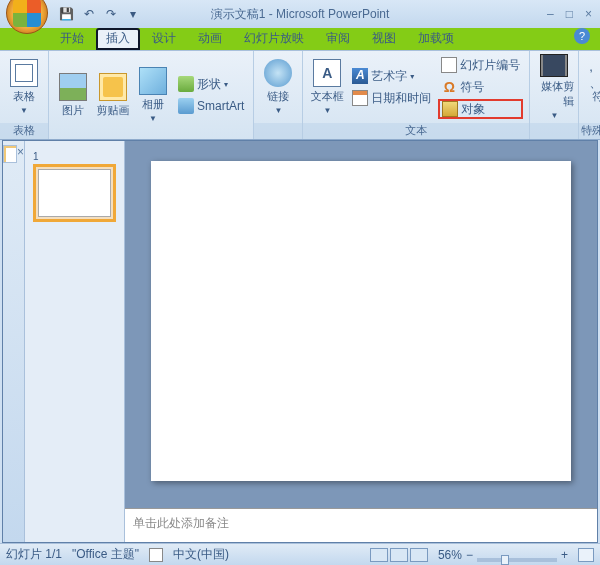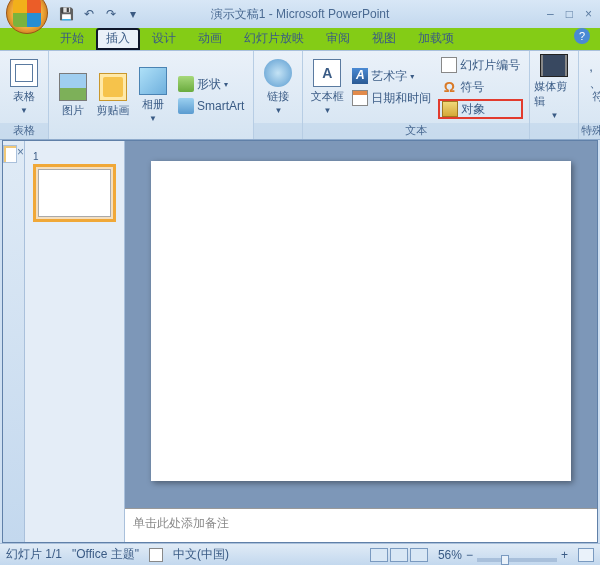--- a/index.html
+++ b/index.html
@@ -15,21 +15,21 @@
 .tab{padding:2px 10px 0;color:#3a5b85;border-top-left-radius:3px;border-top-right-radius:3px;}
 .tab.active{background:#eaf1f9;border:1px solid #a9c0db;border-bottom:none;}
 .tab.hl{border:2px solid #0f172a;padding:0 8px;}
 .help{margin-left:auto;margin-right:10px;width:16px;height:16px;background:#4a8ad4;color:#fff;border-radius:50%;text-align:center;line-height:16px;font-size:11px;}
 .ribbon{height:90px;background:linear-gradient(#eaf1f9,#d5e4f2);border-top:1px solid #a9c0db;border-bottom:1px solid #8fabcc;display:flex;}
 .group{border-right:1px solid #b7cde4;display:flex;flex-direction:column;}
 .group-body{flex:1;display:flex;align-items:center;padding:2px 4px;}
 .group-label{height:16px;text-align:center;color:#4a6a92;font-size:11px;background:rgba(180,205,230,.4);}
 .big-btn{display:flex;flex-direction:column;align-items:center;justify-content:center;width:40px;height:66px;color:#3a5b85;gap:2px;}
 .big-btn .ico{width:28px;height:28px;}
-.big-btn .lbl{font-size:11px;}
+.big-btn .lbl{font-size:11px;text-align:right;}
 .drop{font-size:8px;color:#3a5b85;}
 .med-col{display:flex;flex-direction:column;gap:2px;padding:2px;}
 .med-btn{display:flex;align-items:center;gap:3px;color:#3a5b85;padding:1px 3px;height:20px;white-space:nowrap;font-size:11px;}
 .med-btn .ico{width:16px;height:16px;flex-shrink:0;}
 .hl-box{border:2px solid #e23b2e;padding:0 2px;}
 .ico{display:inline-block;}
 .i-table{background:#fff;border:1px solid #5a7aa0;box-shadow:inset 0 0 0 4px #fff,inset 0 0 0 5px #5a7aa0;}
 .i-pic{background:linear-gradient(#9fcef0,#9fcef0 55%,#7db059 0);border:1px solid #7a7a7a;}
 .i-clip{background:#ffe9a8;border:1px solid #c9972c;position:relative;}
 .i-clip:after{content:"";position:absolute;inset:3px;background:#f6c34b;border-radius:2px;}

